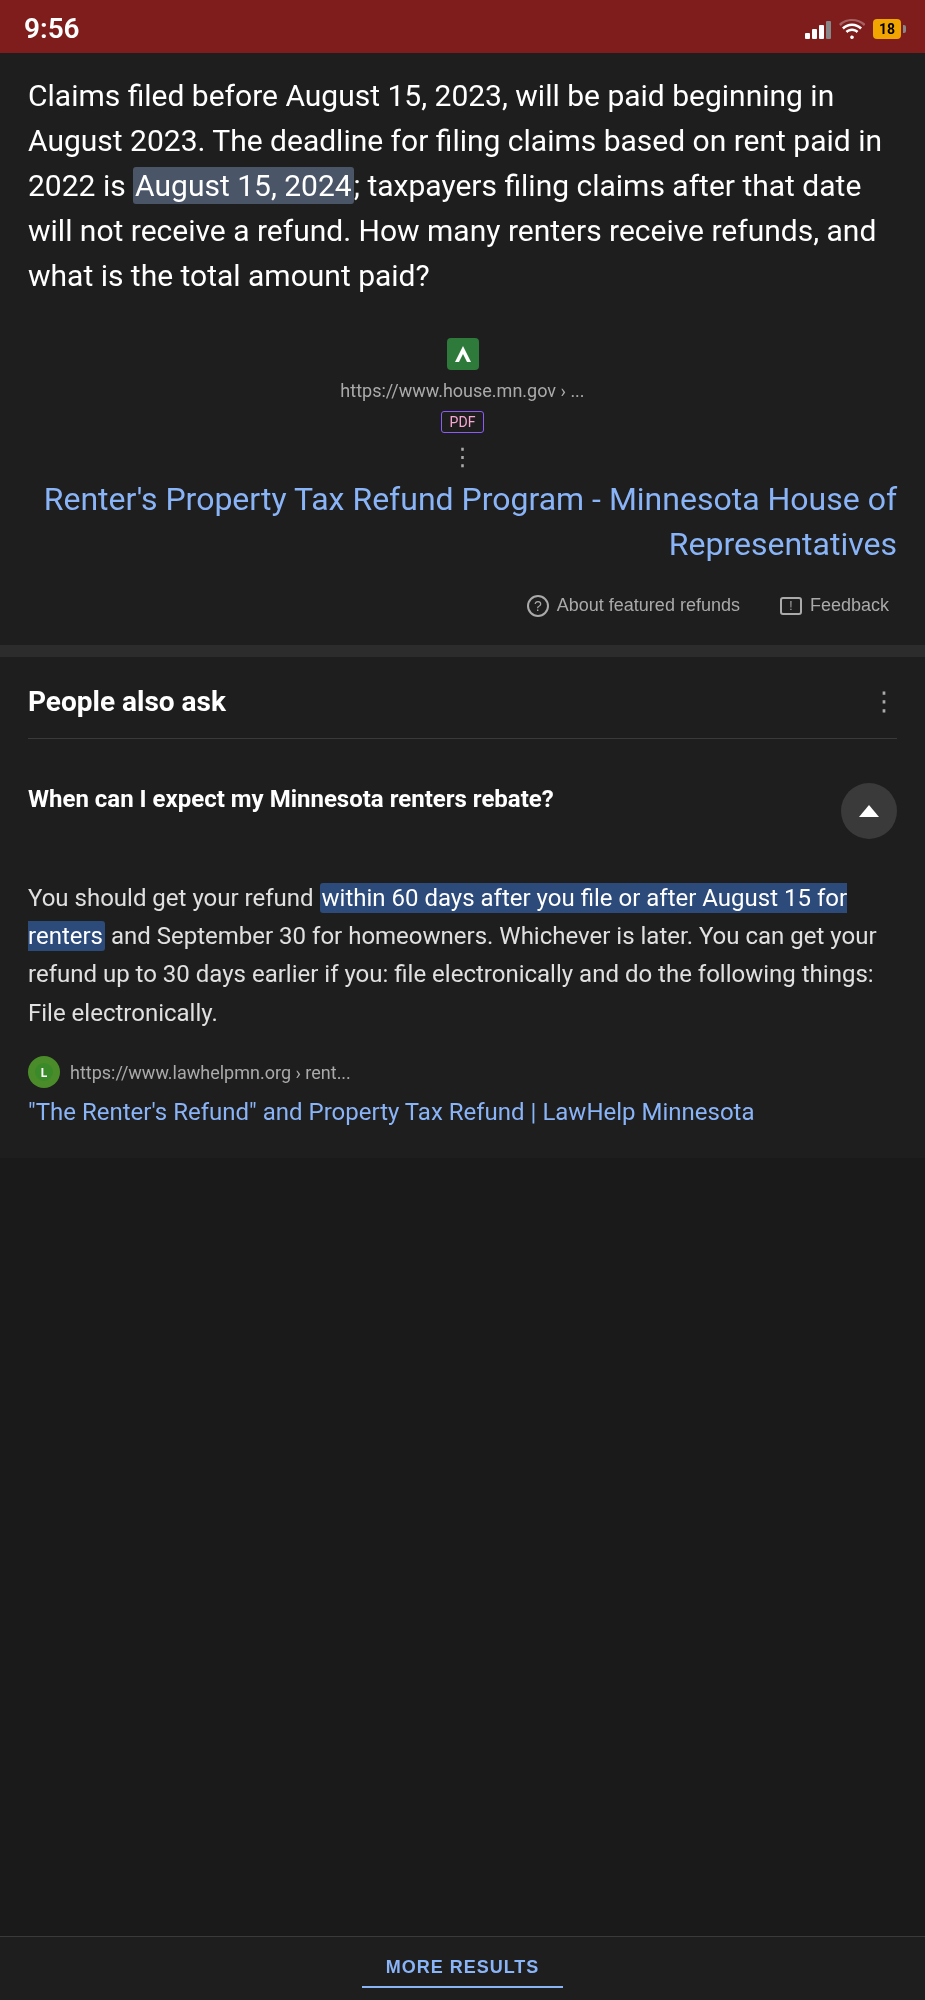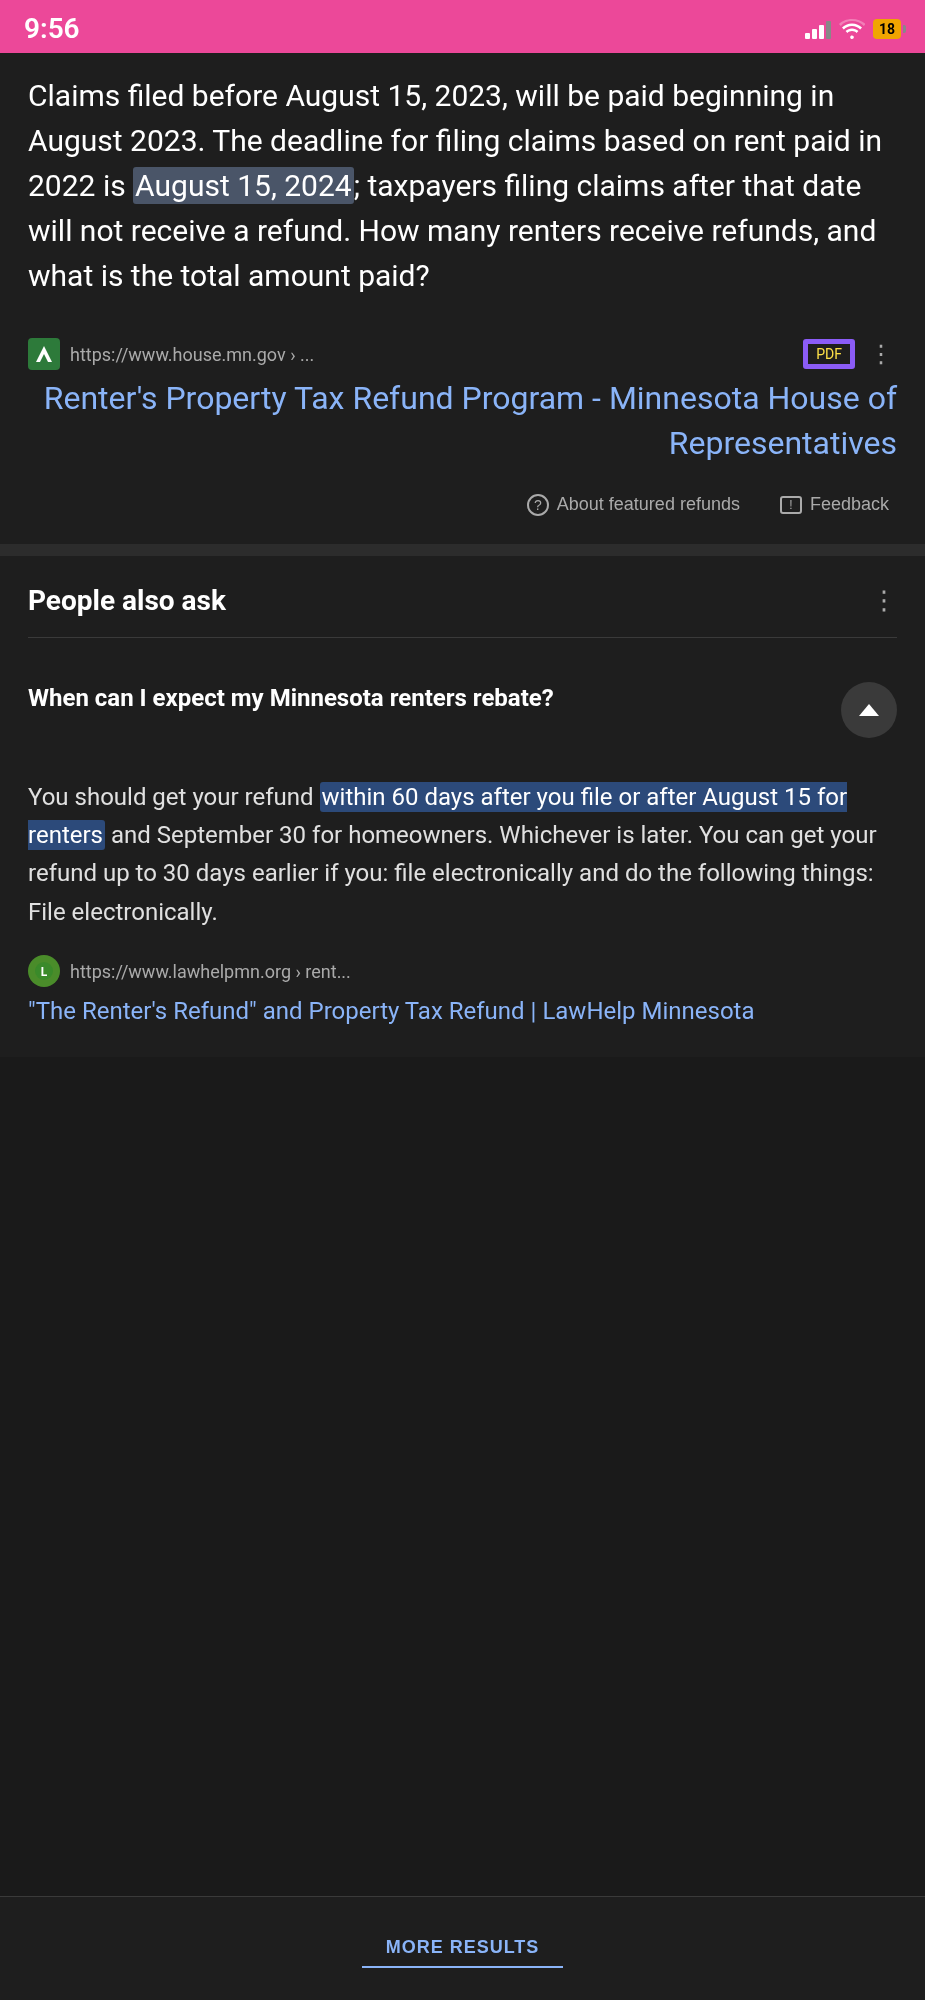--- a/index.html
+++ b/index.html
@@ -17,21 +17,21 @@
       min-height: 2000px;
       overflow-x: hidden;
     }
 
     
     .status-bar {
       display: flex;
       justify-content: space-between;
       align-items: center;
       padding: 12px 24px 8px 24px;
-      background-color: #ec4899;
+      background-color: #7f1d1d;
     }
 
     .status-time {
       font-size: 28px;
       font-weight: 600;
       color: #ffffff;
     }
 
     .status-icons {
       display: flex;
@@ -93,20 +93,21 @@
       background-color: #4a5568;
       border-radius: 3px;
       padding: 1px 2px;
     }
 
     .source-row {
       display: flex;
       align-items: center;
       gap: 10px;
       margin-bottom: 6px;
+      flex-direction: column;
     }
 
     .source-favicon {
       width: 32px;
       height: 32px;
       background: #2d7a3a;
       border-radius: 4px;
       display: flex;
       align-items: center;
       justify-content: center;
@@ -115,22 +116,22 @@
       overflow: hidden;
     }
 
     .source-url {
       font-size: 18px;
       color: #aaaaaa;
       flex: 1;
     }
 
     .pdf-badge {
-      border: 5px solid #8b5cf6;
-      color: #fde047;
+      border: 1px solid #8b5cf6;
+      color: #f9a8d4;
       font-size: 14px;
       padding: 2px 8px;
       border-radius: 3px;
     }
 
     .more-options {
       color: #aaaaaa;
       font-size: 24px;
       cursor: pointer;
       padding: 0 4px;
@@ -330,21 +331,21 @@
     
     .more-results-bar {
       position: fixed;
       bottom: 0;
       left: 0;
       width: 925px;
       background-color: #1e1e1e;
       display: flex;
       justify-content: center;
       align-items: center;
-      padding: 32px;
+      padding: 12px;
       border-top: 1px solid #3a3a3a;
     }
 
     .more-results-btn {
       background: none;
       border: none;
       color: #8ab4f8;
       font-size: 18px;
       font-weight: 600;
       letter-spacing: 1px;

